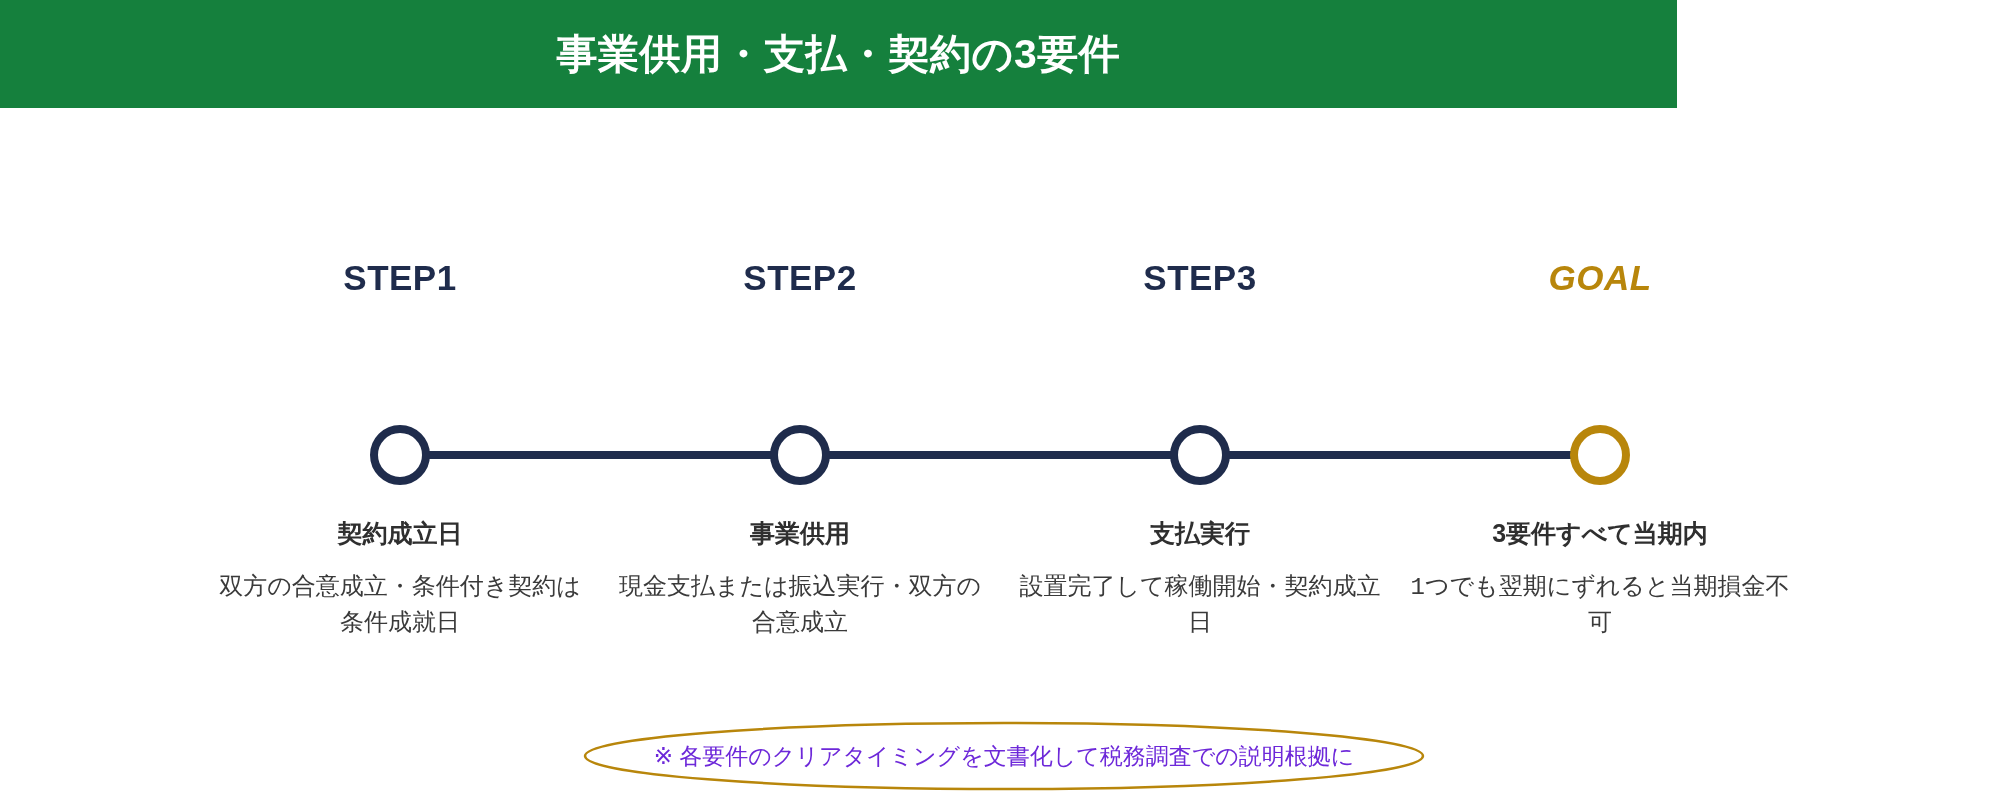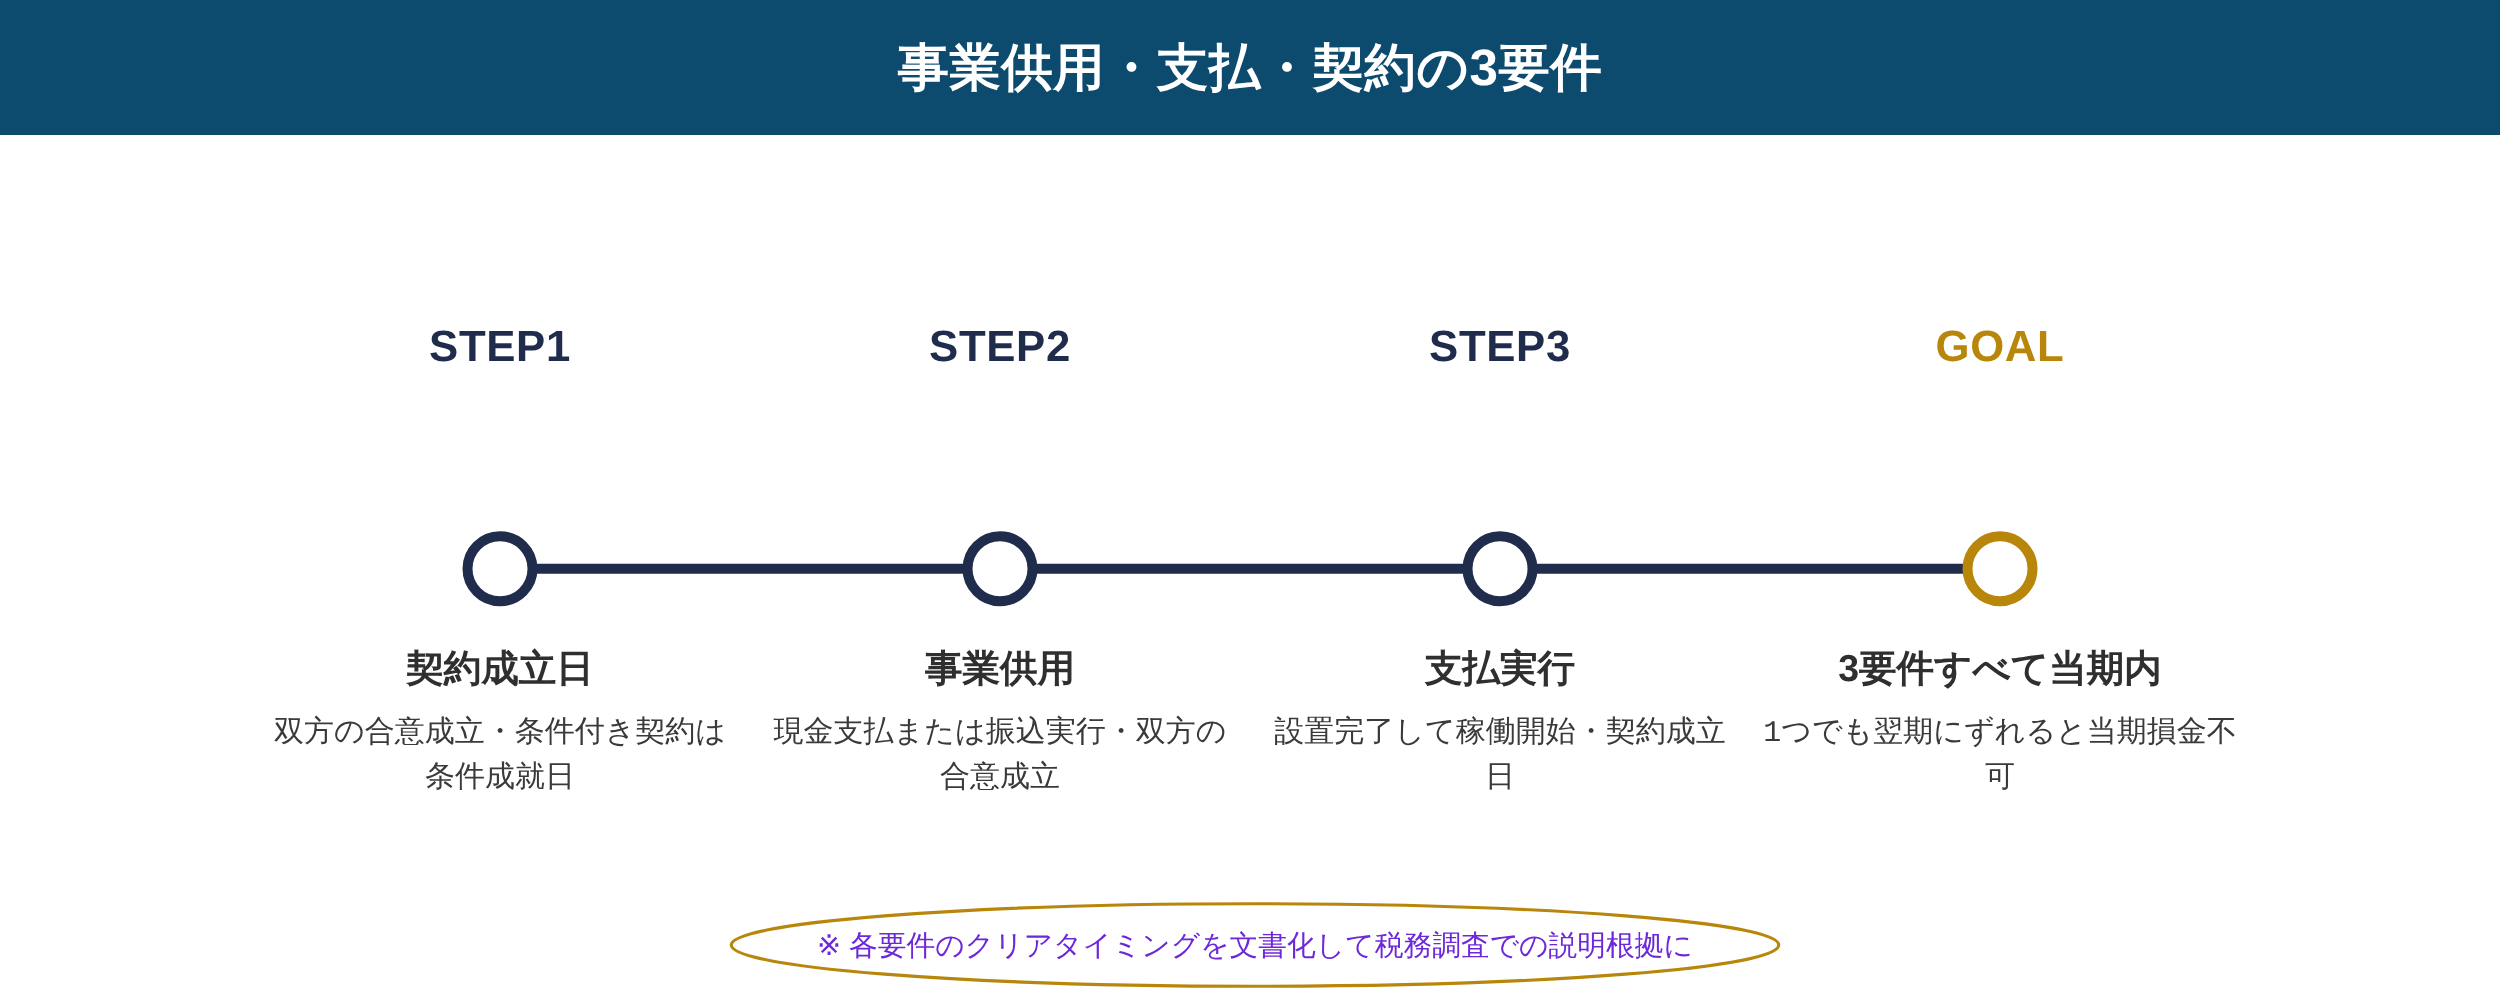--- a/index.html
+++ b/index.html
@@ -14,23 +14,23 @@
     font-family: "Liberation Sans", "DejaVu Sans", sans-serif;
     overflow: hidden;
     position: relative;
   }
 
   
   .header-band {
     position: absolute;
     left: 0;
     top: 0;
-    width: 2000px;
+    width: 1677px;
     height: 108px;
-    background: #0c4a6e;
+    background: #15803d;
     display: flex;
     align-items: center;
     justify-content: center;
   }
   .header-title {
     color: #ffffff;
     font-size: 41px;
     font-weight: bold;
     letter-spacing: 0.5px;
     line-height: 1;
@@ -74,20 +74,21 @@
     left: 0;
     width: 380px;
     font-size: 35px;
     font-weight: bold;
     color: #1f2c4c;
     line-height: 1;
     letter-spacing: 0.5px;
   }
   .step-label.goal {
     color: #b8860b;
+    font-style: italic;
   }
 
   .node {
     position: absolute;
     top: 317px;
     left: 160px;
     width: 60px;
     height: 60px;
     box-sizing: border-box;
     border: 8px solid #1f2c4c;
@@ -97,21 +98,21 @@
   }
   .node.goal {
     border-color: #b8860b;
   }
 
   .step-title {
     position: absolute;
     top: 413px;
     left: 0;
     width: 380px;
-    font-size: 30px;
+    font-size: 25px;
     font-weight: bold;
     color: #2f2f2f;
     line-height: 1;
   }
 
   .step-desc {
     position: absolute;
     top: 462px;
     left: 0;
     width: 380px;

